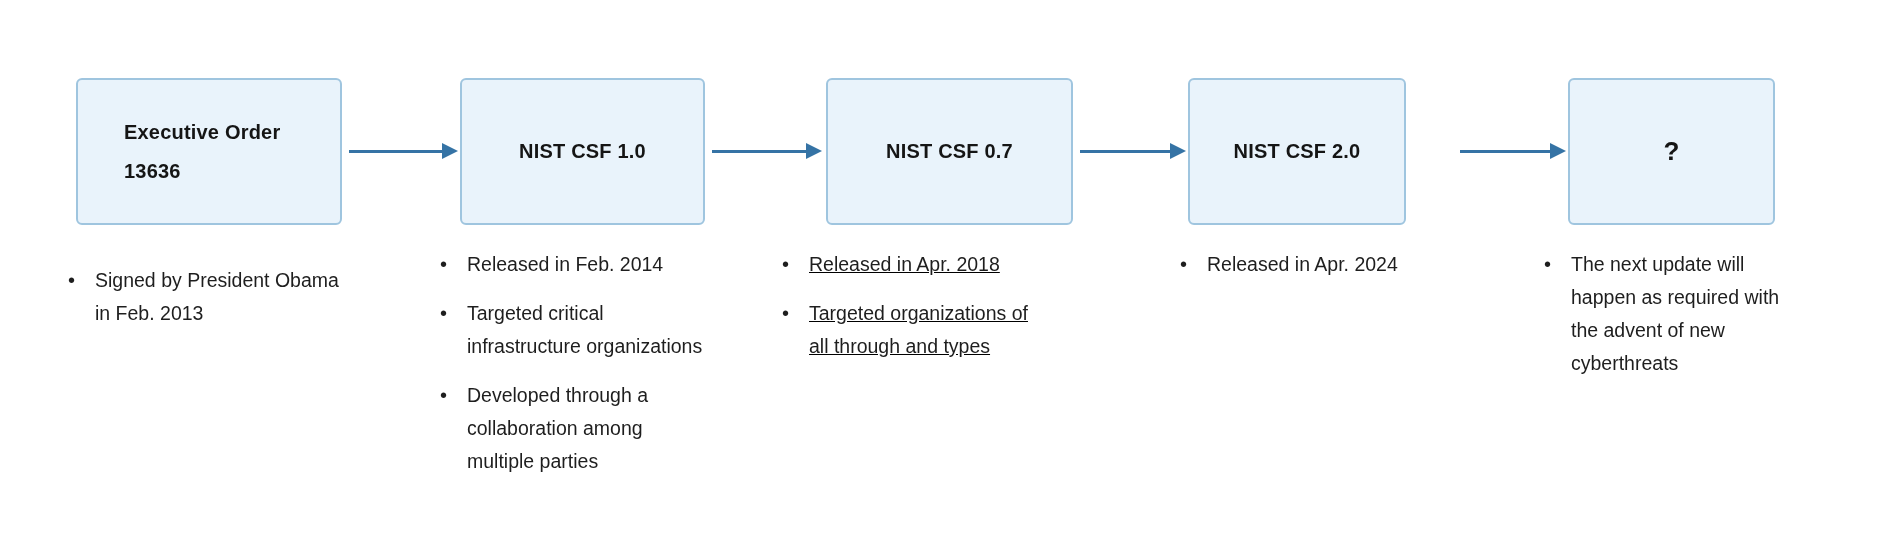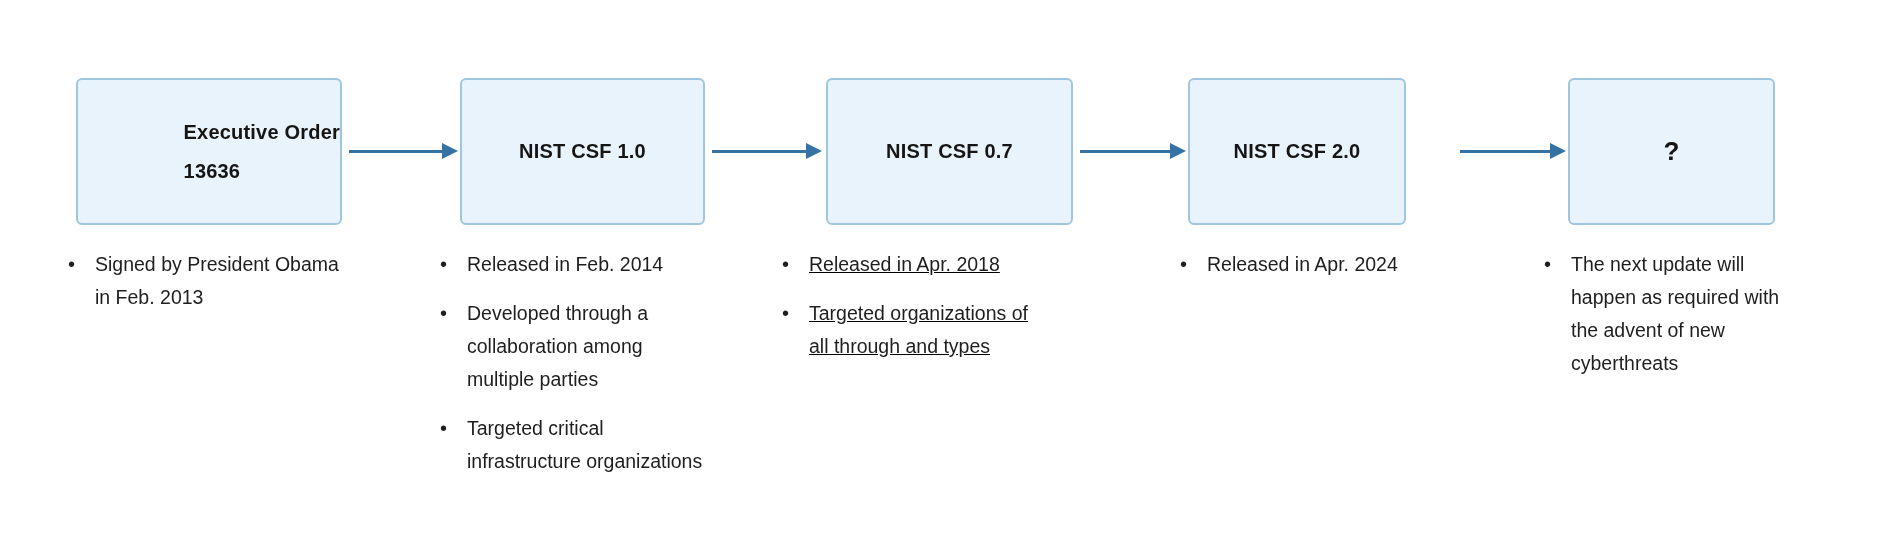--- a/index.html
+++ b/index.html
@@ -25,21 +25,21 @@
   }
   .stage-title {
     font-weight: 700;
     font-size: 20px;
     color: #151515;
     letter-spacing: 0.2px;
     line-height: 39px;
     white-space: pre-line;
     text-align: center;
   }
-  .box-1 { left: 76px;   width: 266px; justify-content: flex-end; }
+  .box-1 { left: 76px;   width: 266px; justify-content: flex-start; padding-left: 46px; }
   .box-1 .stage-title { text-align: left; }
   .box-2 { left: 460px;  width: 245px; }
   .box-3 { left: 826px;  width: 247px; }
   .box-4 { left: 1188px; width: 218px; }
   .box-5 { left: 1568px; width: 207px; }
   .box-5 .stage-title { font-size: 26px; }
 
   .arrow {
     position: absolute;
     top: 143px;
@@ -59,21 +59,21 @@
   .arrow-3 { left: 1080px; width: 106px; }
   .arrow-4 { left: 1460px; width: 106px; }
 
   .stage-list {
     position: absolute;
     top: 248px;
     margin: 0;
     padding: 0;
     list-style: none;
   }
-  .list-1 { left: 64px;   width: 345px; }
+  .list-1 { left: 64px;   width: 345px; margin-top: 16px; }
   .list-2 { left: 436px;  width: 345px; }
   .list-3 { left: 778px;  width: 345px; text-decoration: underline; }
   .list-4 { left: 1176px; width: 345px; }
   .list-5 { left: 1540px; width: 322px; }
   .stage-bullet {
     position: relative;
     padding-left: 31px;
     margin: 0 0 16px 0;
     font-size: 19.5px;
     line-height: 33px;
@@ -127,25 +127,25 @@
     <span class="arrow-line"></span>
     <span class="arrow-head"></span>
   </div>
 
   <ul class="stage-list list-1">
     <li class="stage-bullet">Signed by President Obama
 in Feb. 2013</li>
   </ul>
   <ul class="stage-list list-2">
     <li class="stage-bullet">Released in Feb. 2014</li>
+    <li class="stage-bullet">Targeted critical
+infrastructure organizations</li>
     <li class="stage-bullet">Developed through a
 collaboration among
 multiple parties</li>
-    <li class="stage-bullet">Targeted critical
-infrastructure organizations</li>
   </ul>
   <ul class="stage-list list-3">
     <li class="stage-bullet">Released in Apr. 2018</li>
     <li class="stage-bullet">Targeted organizations of
 all through and types</li>
   </ul>
   <ul class="stage-list list-4">
     <li class="stage-bullet">Released in Apr. 2024</li>
   </ul>
   <ul class="stage-list list-5">

